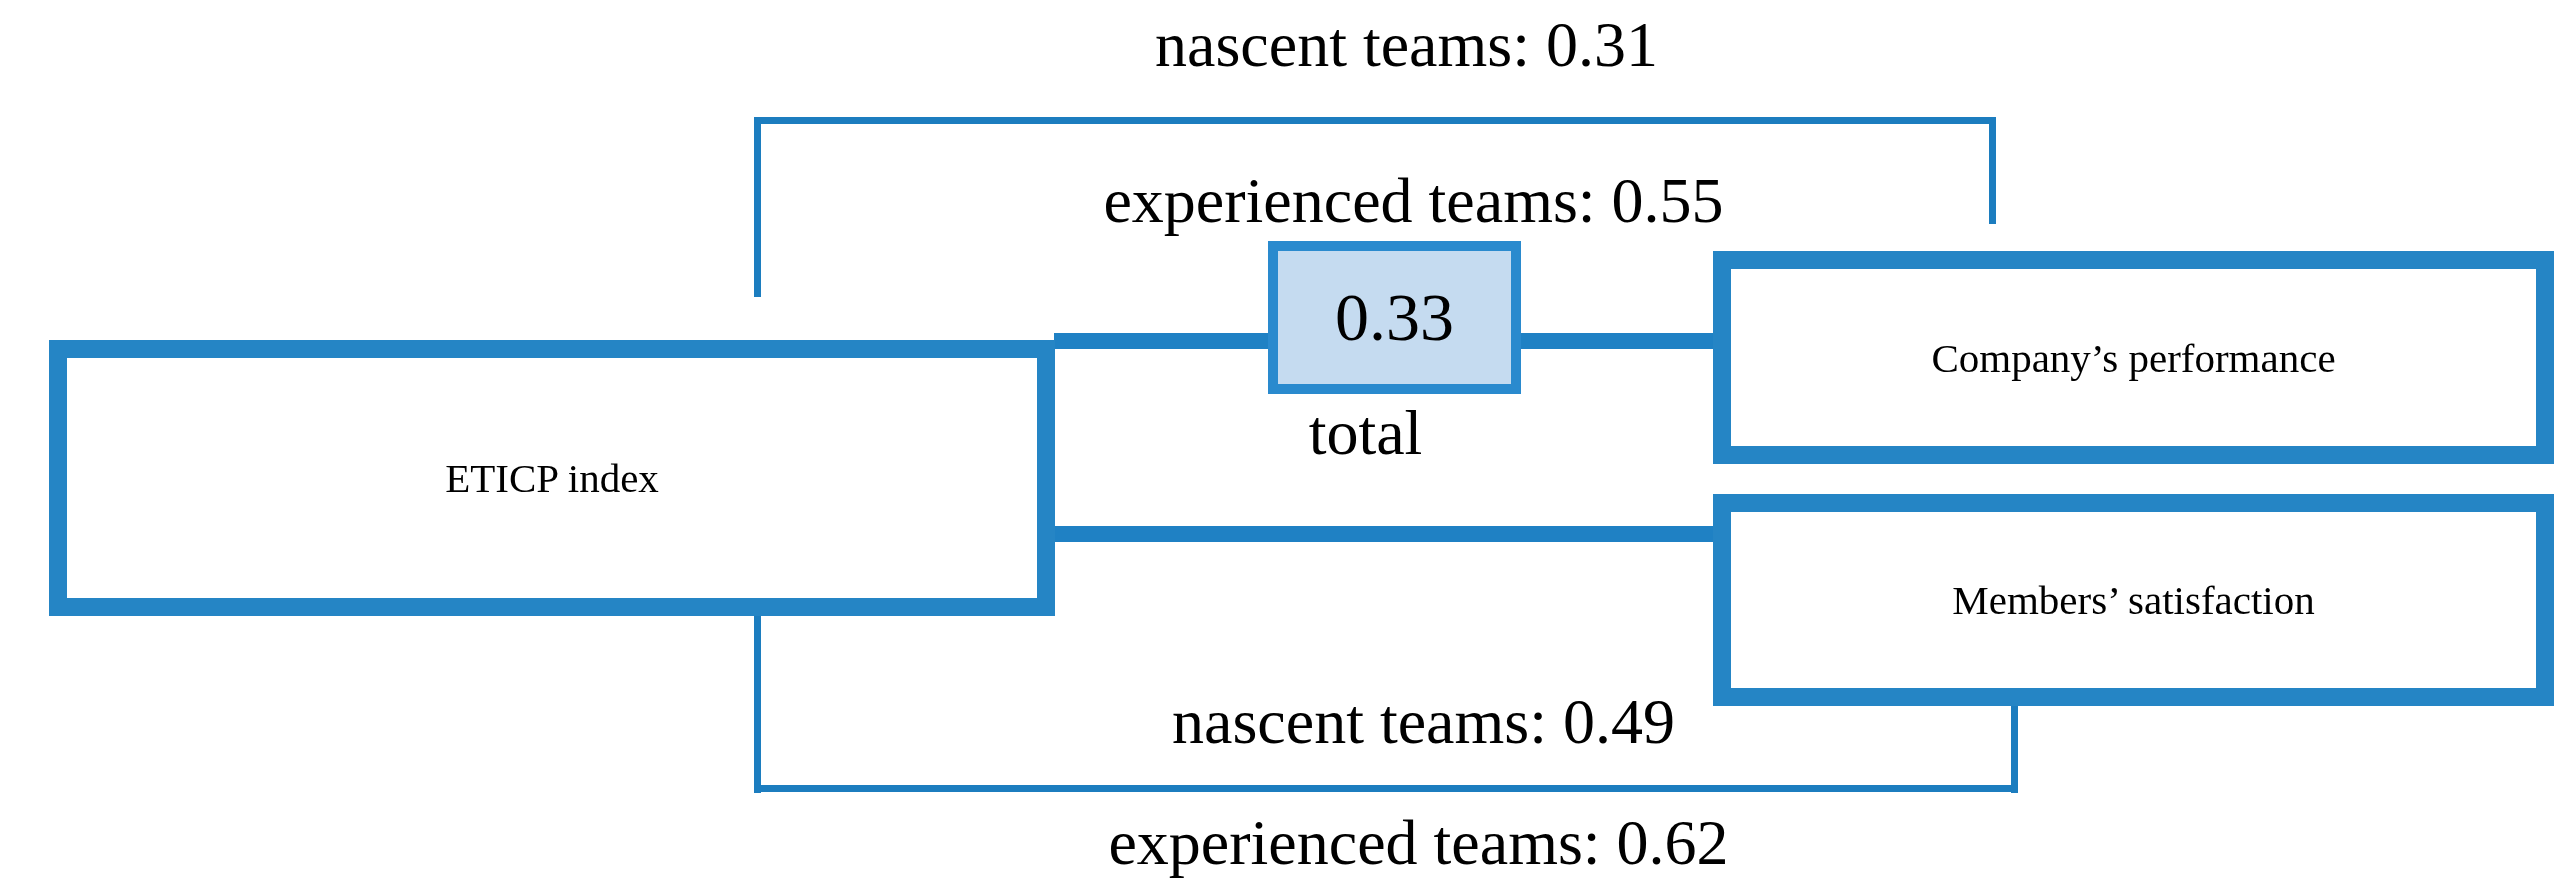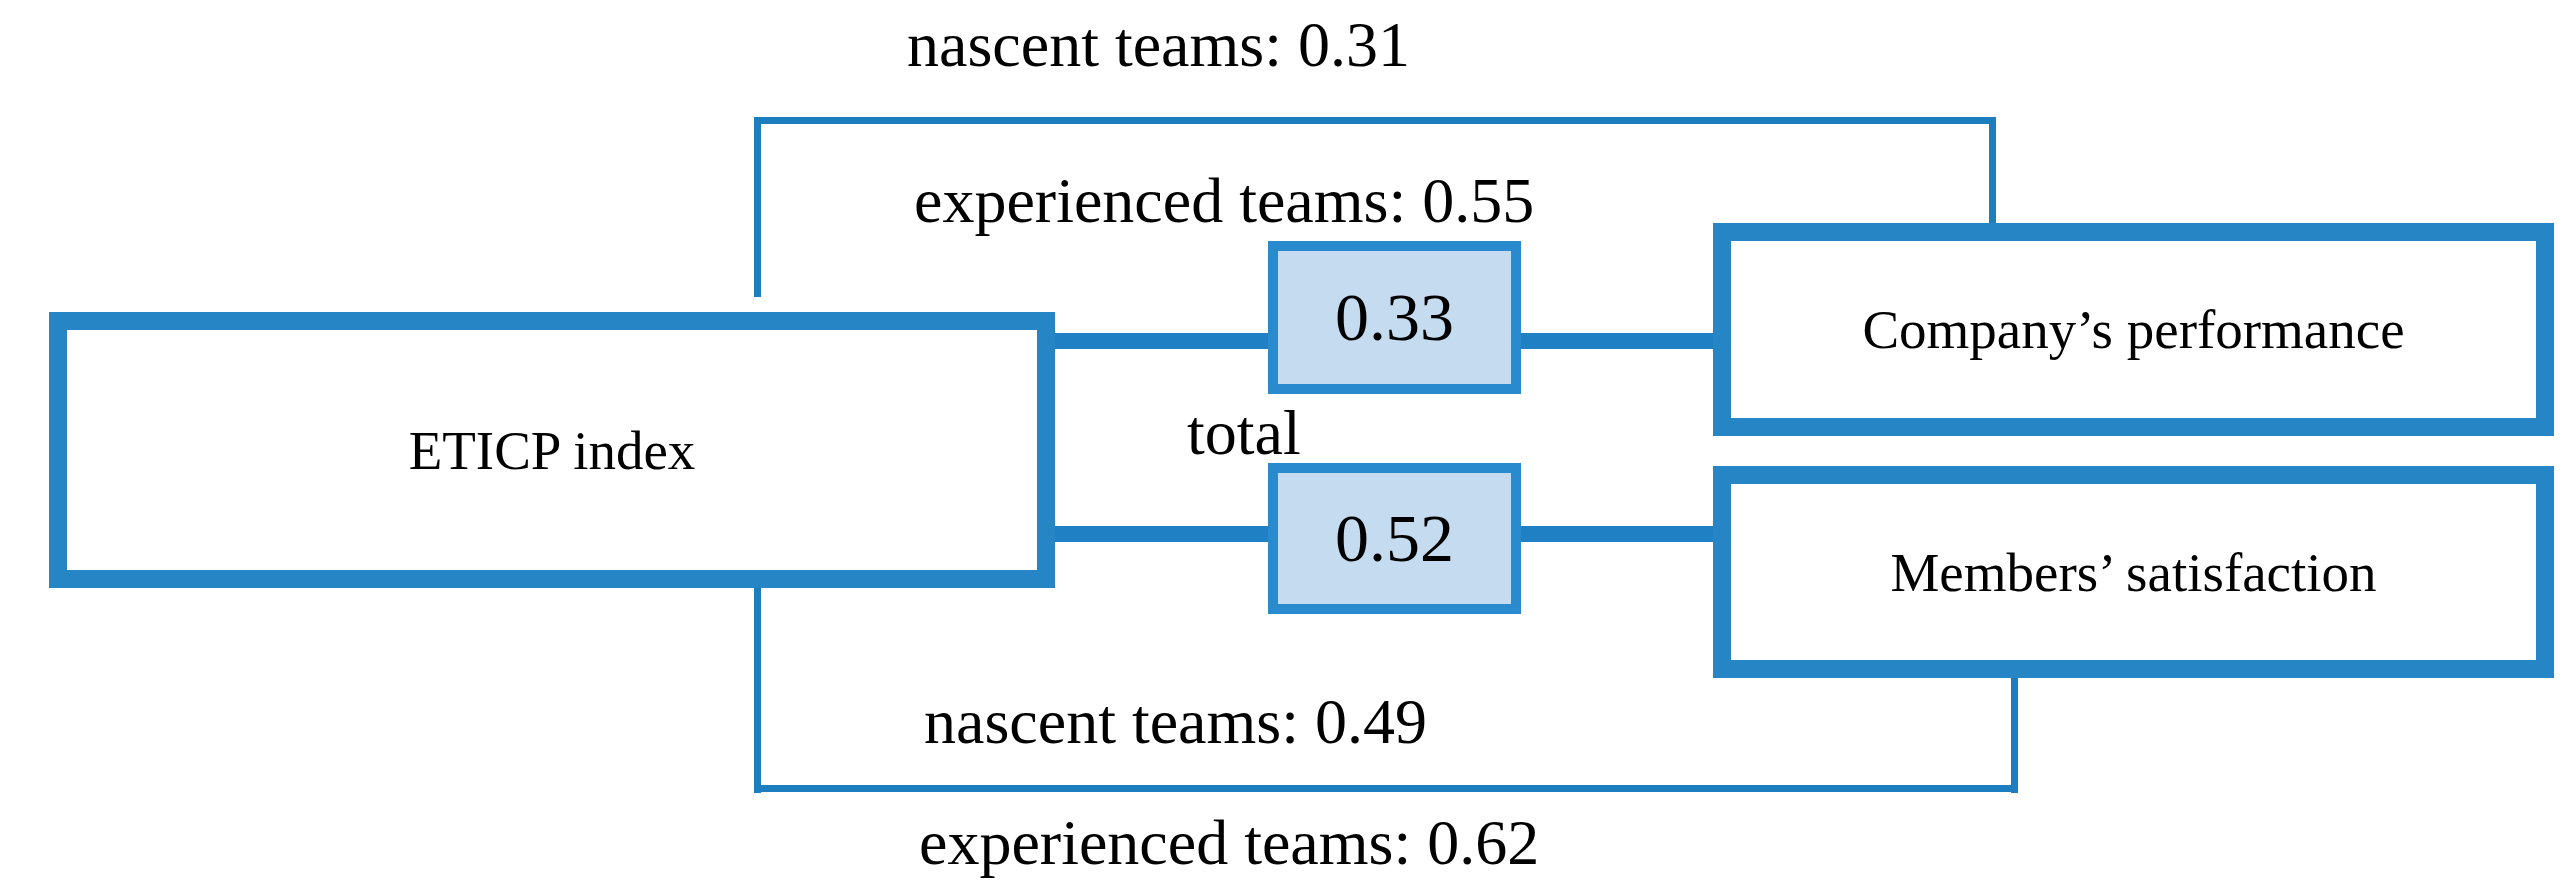--- a/index.html
+++ b/index.html
@@ -18,22 +18,23 @@
   }
   
   .node {
     position: absolute;
     box-sizing: border-box;
     background: #ffffff;
     border: 18.6px solid var(--node-border, #2585c5);
     display: flex;
     align-items: center;
     justify-content: center;
-    font-size: 55px;
+    font-size: 41px;
     z-index: 3;
+    margin-top: 28px;
   }
   .node-eticp   { left: 49px;   top: 312px; width: 1006px; height: 276px; }
   .node-company { left: 1713px; top: 223px; width: 841px; height: 213px; }
   .node-members { left: 1713px; top: 466px; width: 841px; height: 212px; }
 
   
   .valuebox {
     position: absolute;
     box-sizing: border-box;
     background: var(--value-box-fill, #c5dbf0);
@@ -68,21 +69,21 @@
   .t-v-right { left: 1989px; top: 117px;  width: 7.1px;   height: 107px; }
   .b-v-left  { left: 754px; top: 570px;  width: 7.1px;   height: 223px; }
   .b-h       { left: 754px; top: 785px; width: 1264px; height: 7.1px;  }
   .b-v-right { left: 2011px; top: 677px;  width: 7.1px;   height: 116px; }
 
   
   .lbl {
     position: absolute;
     font-size: 64px;
     line-height: 1.0;
-    text-align: left;
+    text-align: center;
     white-space: nowrap;
     z-index: 4;
   }
   .lbl-nascent-top        { left: 907px; top: 13px;   width: 999px; }
   .lbl-experienced-top    { left: 914px; top: 134px;  width: 999px; margin-top: 35px; }
   .lbl-total              { left: 1187px; top: 401px;  width: 357px;  }
   .lbl-nascent-bottom     { left: 924px; top: 690px;  width: 999px; }
   .lbl-experienced-bottom { left: 919px; top: 811px; width: 999px; }
 </style>
 </head>
@@ -106,23 +107,20 @@
   <div class="node node-company">
     <span>Company’s performance</span>
   </div>
   <div class="node node-members">
     <span>Members’ satisfaction</span>
   </div>
 
   <div class="valuebox valuebox-top">
     <span>0.33</span>
   </div>
-  <div class="valuebox valuebox-bottom">
-    <span>0.52</span>
-  </div>
 
   <div class="lbl lbl-nascent-top">nascent teams: 0.31</div>
   <div class="lbl lbl-experienced-top">experienced teams: 0.55</div>
   <div class="lbl lbl-total">total</div>
   <div class="lbl lbl-nascent-bottom">nascent teams: 0.49</div>
   <div class="lbl lbl-experienced-bottom">experienced teams: 0.62</div>
 
 </div>
 
 

